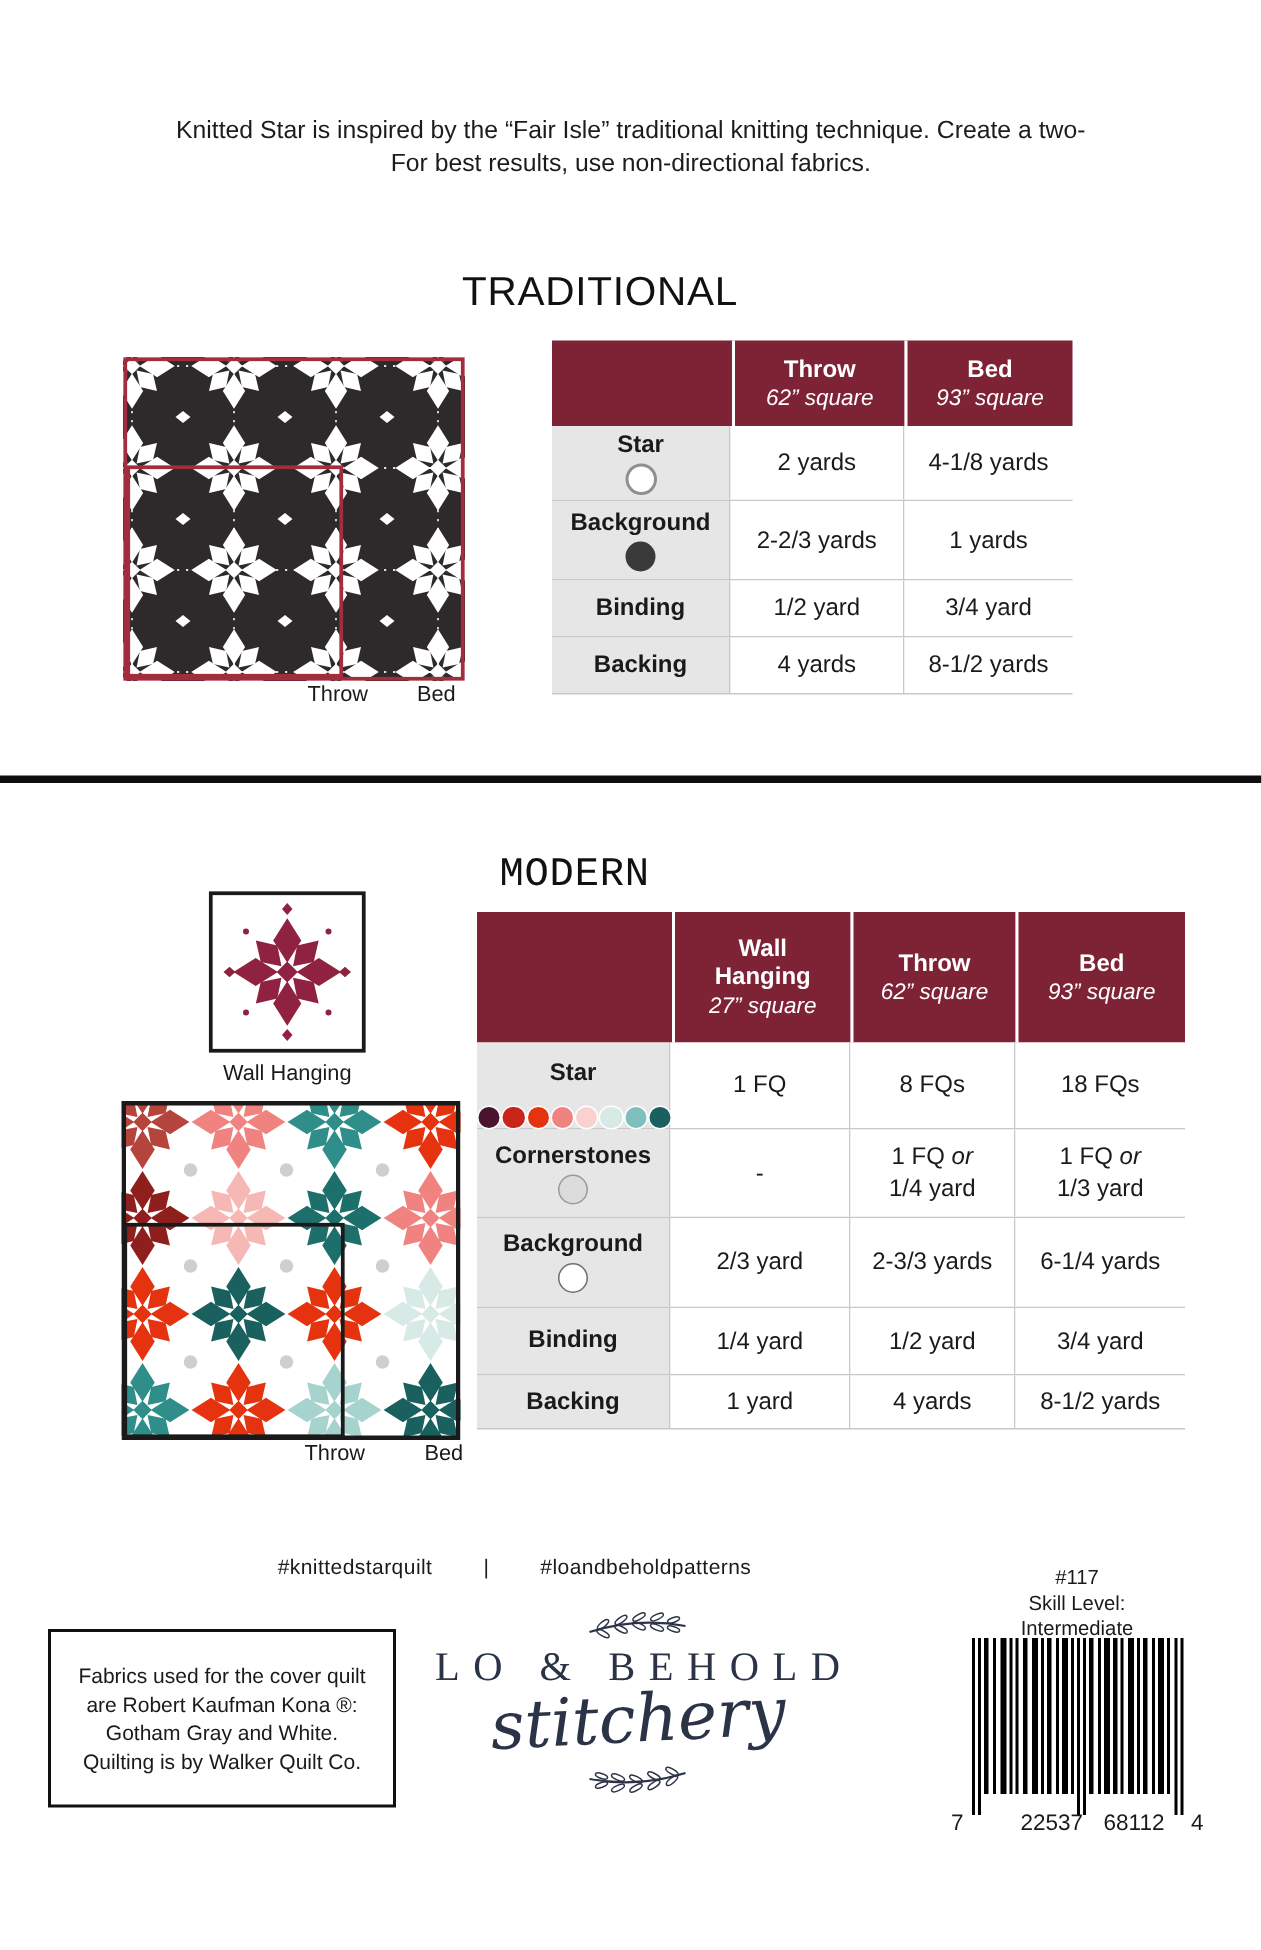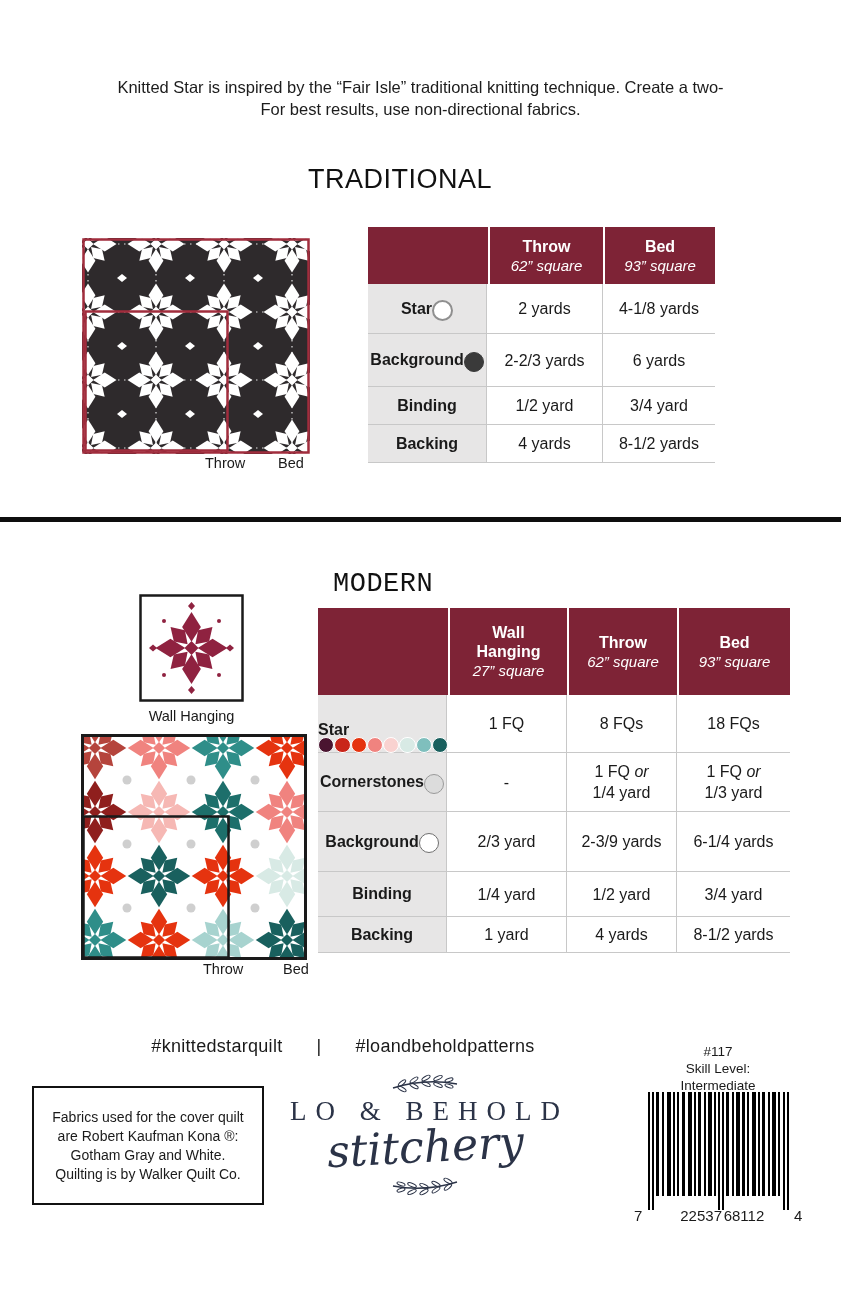--- a/index.html
+++ b/index.html
@@ -16,21 +16,21 @@
 
   
   .qtable { position:absolute; }
   .thead { display:grid; }
   .th { background:#7e2336; color:#fff; display:flex; flex-direction:column; align-items:center; justify-content:center; text-align:center; border-left:2px solid #fff; }
   .th:first-child { border-left:none; }
   .th-name { font-weight:bold; font-size:16px; line-height:19px; }
   .th-size { font-style:italic; font-size:15px; line-height:19px; }
   .trow { display:grid; border-bottom:1px solid #c8c8c8; }
   .trow:last-child { border-bottom:1px solid #c8c8c8; }
-  .tlabel { background:#e7e6e6; border-right:1px solid #c8c8c8; display:flex; align-items:center; justify-content:center; font-weight:bold; font-size:16px; }
+  .tlabel { background:#e7e6e6; border-right:1px solid #c8c8c8; display:flex; flex-direction:column; align-items:center; justify-content:center; font-weight:bold; font-size:16px; }
   .tcell { background:#fff; border-right:1px solid #c8c8c8; display:flex; flex-direction:column; align-items:center; justify-content:center; font-size:16px; text-align:center; line-height:21px; }
   .tcell:last-child { border-right:none; }
   .circle { border-radius:50%; display:inline-block; margin-top:3px; }
   .c-white { width:21px; height:21px; background:#fff; border:2px solid #8f8f8f; }
   .c-dark  { width:20px; height:20px; background:#3a3a3a; border:1px solid #3a3a3a; }
   .c-gray  { width:20px; height:20px; background:#dcdcdc; border:1.5px solid #9a9a9a; }
   .c-open  { width:20px; height:20px; background:#fff; border:1.5px solid #6f6f6f; }
 
   
   .trad { left:368px; top:227px; width:347px; }
@@ -46,21 +46,21 @@
   .swatch-row { position:absolute; left:0; top:129px; width:130px; display:flex; z-index:5; }
   .swatch { width:16.25px; height:16.25px; border-radius:50%; border:1px solid #ffffff; }
 
   
   .quilt-label { font-size:14.5px; color:#1a1a1a; }
 
   
   .divider { left:0; top:517px; width:841px; height:5px; background:#0e0e0e; }
 
   
-  .hashtags { top:1036px; left:0; width:686px; display:flex; justify-content:center; gap:34px; font-size:18px; font-weight:500; letter-spacing:.3px; }
+  .hashtags { top:1036px; left:0; width:686px; display:flex; justify-content:center; gap:34px; font-size:14px; font-weight:500; letter-spacing:.3px; }
   .skill { top:1043px; left:636px; width:164px; text-align:center; font-size:13.5px; line-height:17px; }
   .fabric-box { top:1086px; left:32px; width:232px; height:119px; border:2px solid #111; display:flex; align-items:center; justify-content:center; text-align:center; font-size:14px; line-height:19px; }
   .barcode-wrap { top:1092px; left:634px; width:170px; height:132px; }
   .barcode-digits span { position:absolute; font-size:15px; bottom:0; font-family:"Liberation Sans", sans-serif; }
 
   
   .logo { top:1072px; left:275px; width:300px; display:flex; flex-direction:column; align-items:center; color:#2b3347; }
   .logo-main { font-family:"Liberation Serif", serif; font-size:27px; letter-spacing:9px; margin-top:2px; text-indent:9px; }
   .logo-script { font-family:"DejaVu Serif", serif; font-style:italic; font-size:44px; margin-top:-6px; transform:rotate(-3deg); }
   .sprig-bottom { transform:rotate(180deg); margin-top:4px; }
@@ -97,21 +97,21 @@
   </defs>
 </svg>
 
 <div class="page">
 
   <div class="abs intro">
     <div>Knitted Star is inspired by the “Fair Isle” traditional knitting technique. Create a two-</div>
     <div>For best results, use non-directional fabrics.</div>
   </div>
 
-  <div class="abs section-title" style="left:0;top:164px;width:800px;text-align:center;"><span>TRADITIONAL</span></div>
+  <div class="abs section-title" style="left:0;top:179px;width:800px;text-align:center;"><span>TRADITIONAL</span></div>
 
   <svg class="abs" style="left:82px;top:238px;" width="228" height="216" viewBox="0 0 228 216">
     <rect x="0" y="0" width="228" height="216" fill="#2e2a2c"></rect>
     <g stroke="#ffffff" stroke-width="1.2" stroke-dasharray="1.5 4.5" opacity="0.85">
       <line x1="0" y1="6" x2="228" y2="6"></line>
         <line x1="0" y1="74" x2="228" y2="74"></line>
       <line x1="0" y1="142" x2="228" y2="142"></line>
         <line x1="0" y1="210" x2="228" y2="210"></line>
       <line x1="6" y1="0" x2="6" y2="216"></line>
         <line x1="74" y1="0" x2="74" y2="216"></line>
@@ -170,21 +170,21 @@
         </div>
       <div class="tcell">2 yards</div>
       <div class="tcell">4-1/8 yards</div>
     </div>
     <div class="trow" style="height:53px">
       <div class="tlabel">
           <span>Background</span>
           <span class="circle c-dark"></span>
         </div>
       <div class="tcell">2-2/3 yards</div>
-      <div class="tcell">6 yards</div>
+      <div class="tcell">1 yards</div>
     </div>
     <div class="trow" style="height:38px">
       <div class="tlabel">
           <span>Binding</span>
         </div>
       <div class="tcell">1/2 yard</div>
       <div class="tcell">3/4 yard</div>
     </div>
     <div class="trow" style="height:38px">
       <div class="tlabel">
@@ -290,21 +290,21 @@
         <div><span>1 FQ</span> <i>or</i></div>
         <div>1/3 yard</div>
       </div>
     </div>
     <div class="trow" style="height:60px">
       <div class="tlabel">
           <span>Background</span>
           <span class="circle c-open"></span>
         </div>
       <div class="tcell">2/3 yard</div>
-      <div class="tcell">2-3/9 yards</div>
+      <div class="tcell">2-3/3 yards</div>
       <div class="tcell">6-1/4 yards</div>
     </div>
     <div class="trow" style="height:45px">
       <div class="tlabel">
           <span>Binding</span>
         </div>
       <div class="tcell">1/4 yard</div>
       <div class="tcell">1/2 yard</div>
       <div class="tcell">3/4 yard</div>
     </div>
@@ -371,21 +371,21 @@
         <rect x="134" y="0" width="2" height="104"></rect>
           <rect x="138" y="0" width="4" height="104"></rect>
         <rect x="144" y="0" width="2" height="104"></rect>
           <rect x="149" y="0" width="2" height="118"></rect>
         <rect x="153" y="0" width="2" height="118"></rect>
       </g>
     </svg>
     <div class="barcode-digits">
       <span style="left:0;">7</span>
       <span style="left:36px;width:52px;text-align:right;">22537</span>
-      <span style="left:84px;width:52px;text-align:center;">68112</span>
+      <span style="left:96px;width:52px;text-align:center;">68112</span>
       <span style="left:160px;">4</span>
     </div>
   </div>
 
   <div class="abs fabric-box">
     <div>
       <div>Fabrics used for the cover quilt</div>
       <div>are Robert Kaufman Kona ®:</div>
       <div>Gotham Gray and White.</div>
       <div>Quilting is by Walker Quilt Co.</div>

